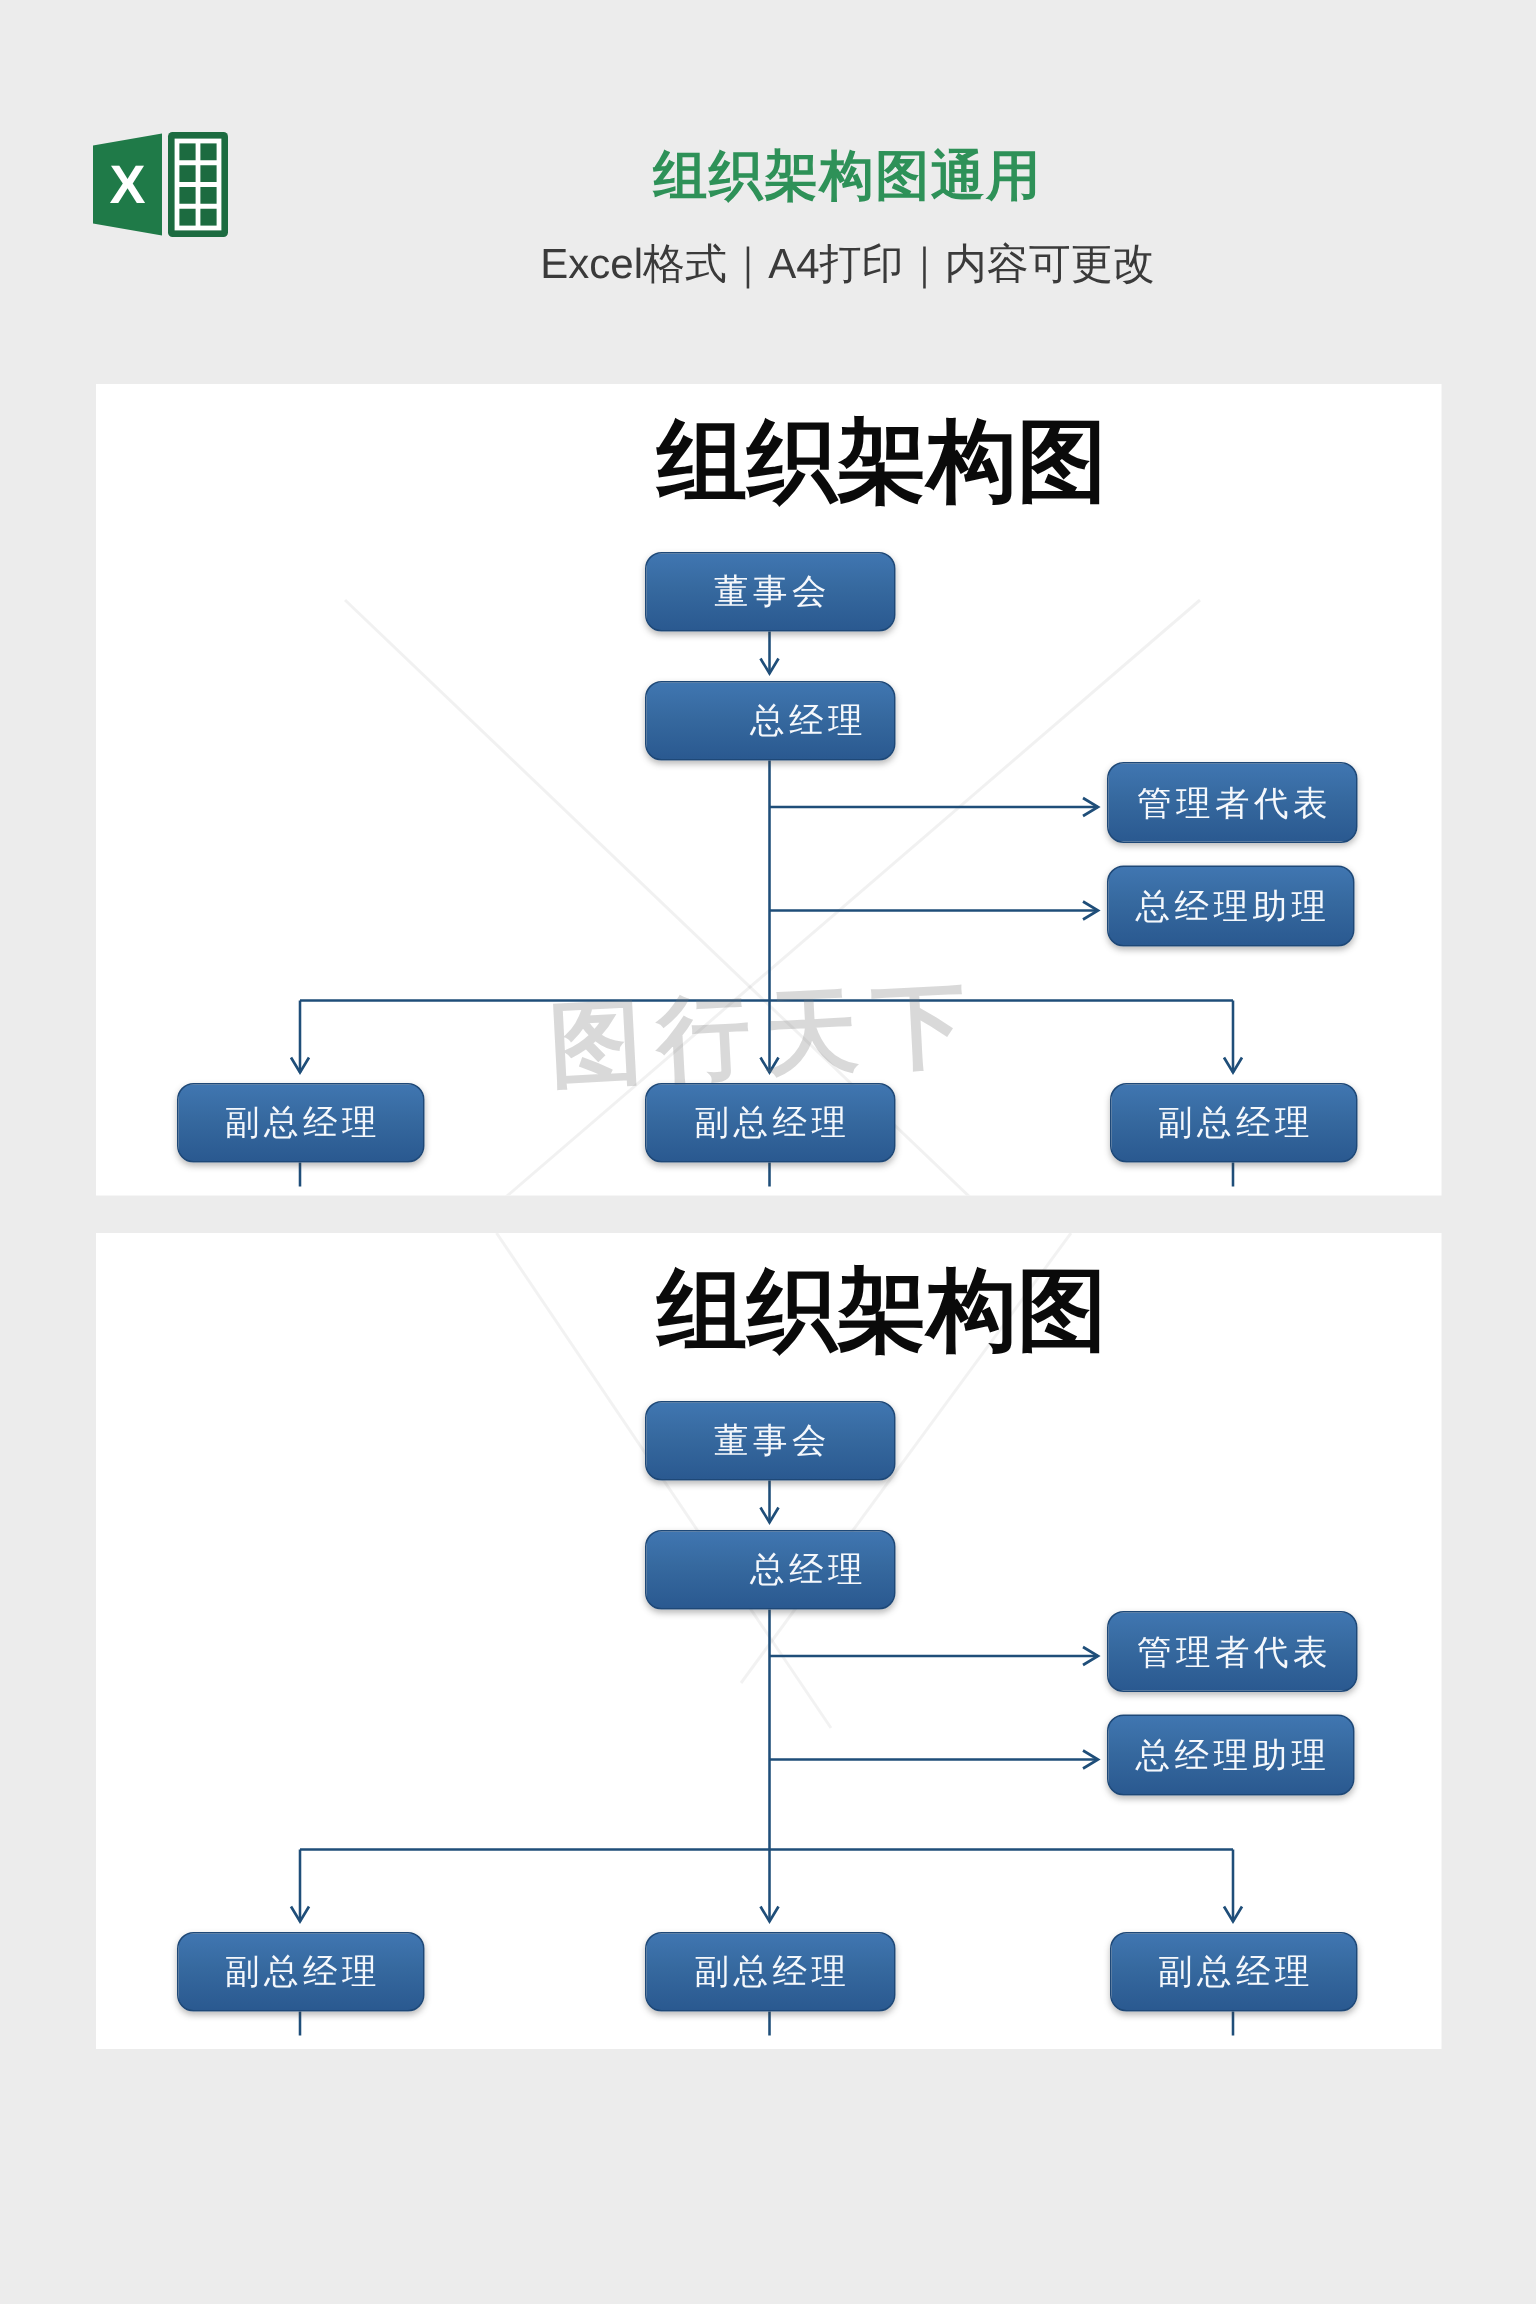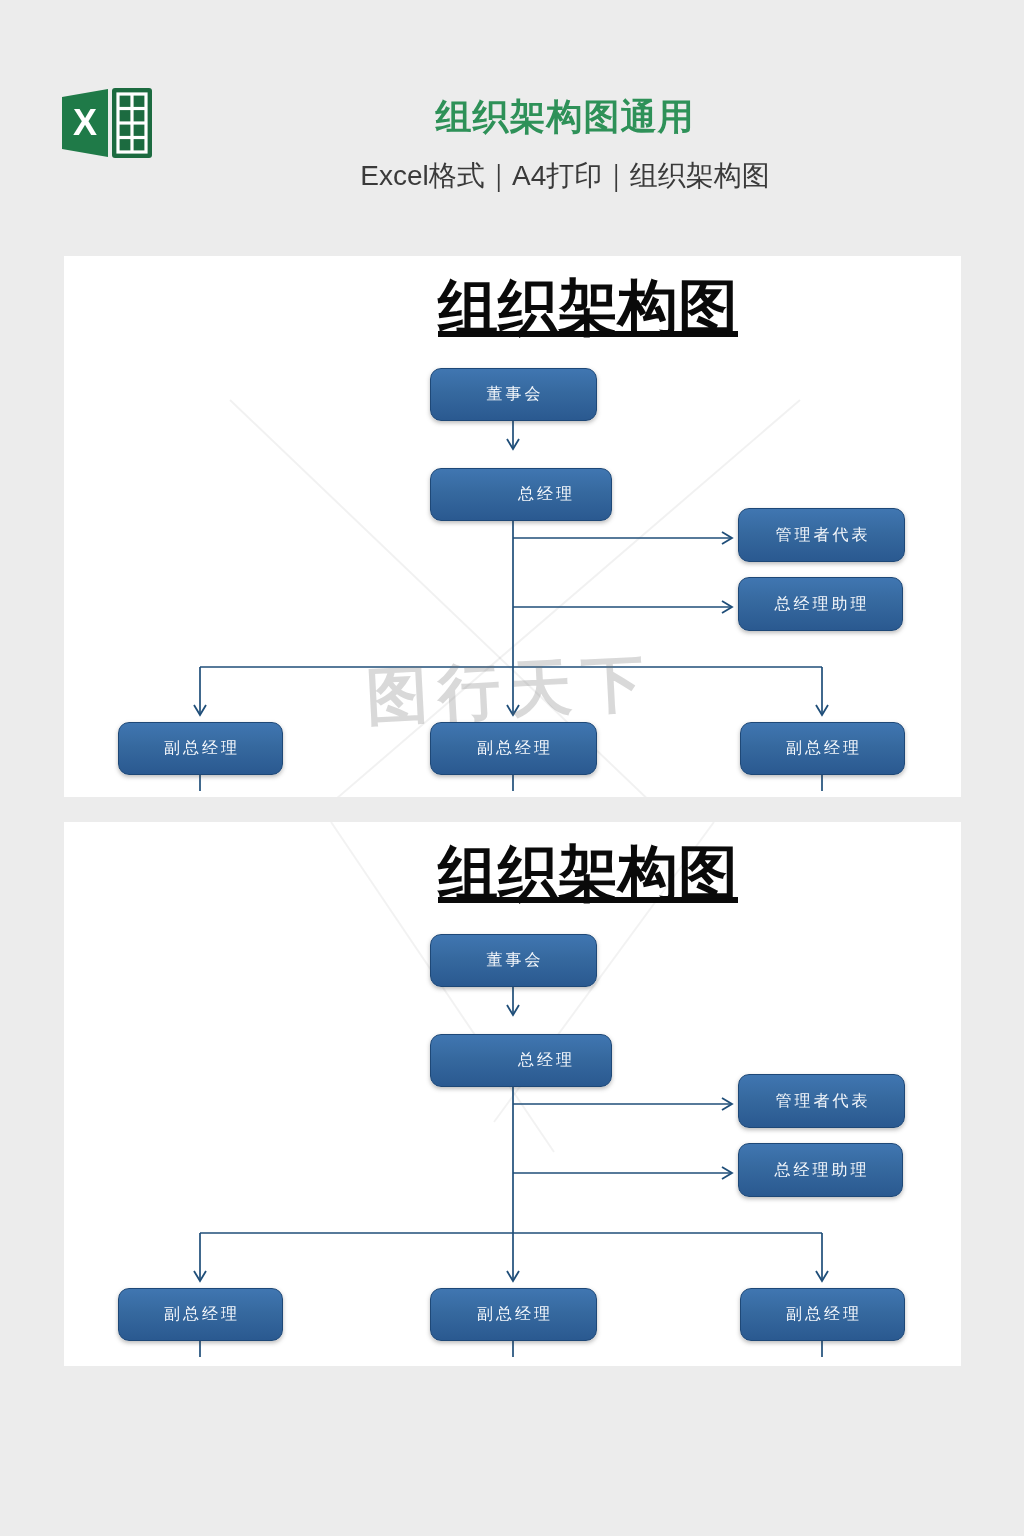--- a/index.html
+++ b/index.html
@@ -50,21 +50,20 @@
   .panel-2 { top: 822px; height: 544px; }
 
   .chart-title {
     position: absolute;
     left: 524px; top: 12px;
     transform: translateX(-50%);
     font-size: 60px;
     font-weight: 900;
     color: #0a0a0a;
     white-space: nowrap;
-    text-decoration: underline;
   }
 
   .wm-text {
     position: absolute;
     left: 446px; top: 434px;
     transform: translate(-50%, -50%) rotate(-3deg);
     font-size: 62px;
     font-weight: bold;
     letter-spacing: 10px;
     color: rgba(120, 120, 120, 0.28);
@@ -79,30 +78,30 @@
 
   
   .node {
     position: absolute;
     height: 53px;
     background: linear-gradient(180deg, #4076B1 0%, #36699F 45%, #2A5990 100%);
     border: 1px solid #1E4877;
     border-radius: 11px;
     box-shadow: 0 2px 4px rgba(60, 60, 60, 0.35);
     color: #f5f8fc;
-    font-size: 16px;
+    font-size: 23px;
     letter-spacing: 3px;
     text-indent: 3px;
     display: flex;
     align-items: center;
     justify-content: center;
     white-space: nowrap;
   }
   .n-board    { left: 366px; top: 112px; width: 167px; }
-  .n-gm       { left: 366px; top: 212px; width: 182px; padding-left: 48px; }
+  .n-gm       { left: 366px; top: 198px; width: 167px; padding-left: 48px; }
   .n-rep      { left: 674px; top: 252px; width: 167px; height: 54px; }
   .n-assist   { left: 674px; top: 321px; width: 165px; height: 54px; }
   .n-deputy1  { left: 54px;  top: 466px; width: 165px; }
   .n-deputy2  { left: 366px; top: 466px; width: 167px; }
   .n-deputy3  { left: 676px; top: 466px; width: 165px; }
 </style>
 </head>
 <body>
 
 <div class="page">
@@ -116,21 +115,21 @@
         <line x1="56" y1="20.5" x2="84" y2="20.5"></line>
         <line x1="56" y1="35" x2="84" y2="35"></line>
         <line x1="56" y1="49.5" x2="84" y2="49.5"></line>
         <line x1="70" y1="6" x2="70" y2="64"></line>
       </g>
 
       <polygon points="0,9 46,1 46,69 0,61" fill="#1F7A48"></polygon>
       <text x="23" y="47" text-anchor="middle" font-size="36" font-weight="bold" fill="#ffffff" font-family="Liberation Sans, DejaVu Sans, sans-serif">X</text>
     </svg>
     <div class="hdr-title">组织架构图通用</div>
-    <div class="hdr-subtitle">Excel格式｜A4打印｜组织架构图</div>
+    <div class="hdr-subtitle">Excel格式｜A4打印｜内容可更改</div>
   </div>
 
   <section class="panel panel-1">
     <svg class="conn-svg" width="897" height="541" viewBox="0 0 897 541">
       <defs>
         <marker id="chev-a" markerWidth="18" markerHeight="16" refX="13" refY="8" orient="auto" markerUnits="userSpaceOnUse">
           <path d="M3,2 L13,8 L3,14" fill="none" stroke="#1F4E79" stroke-width="1.8"></path>
         </marker>
       </defs>
 

